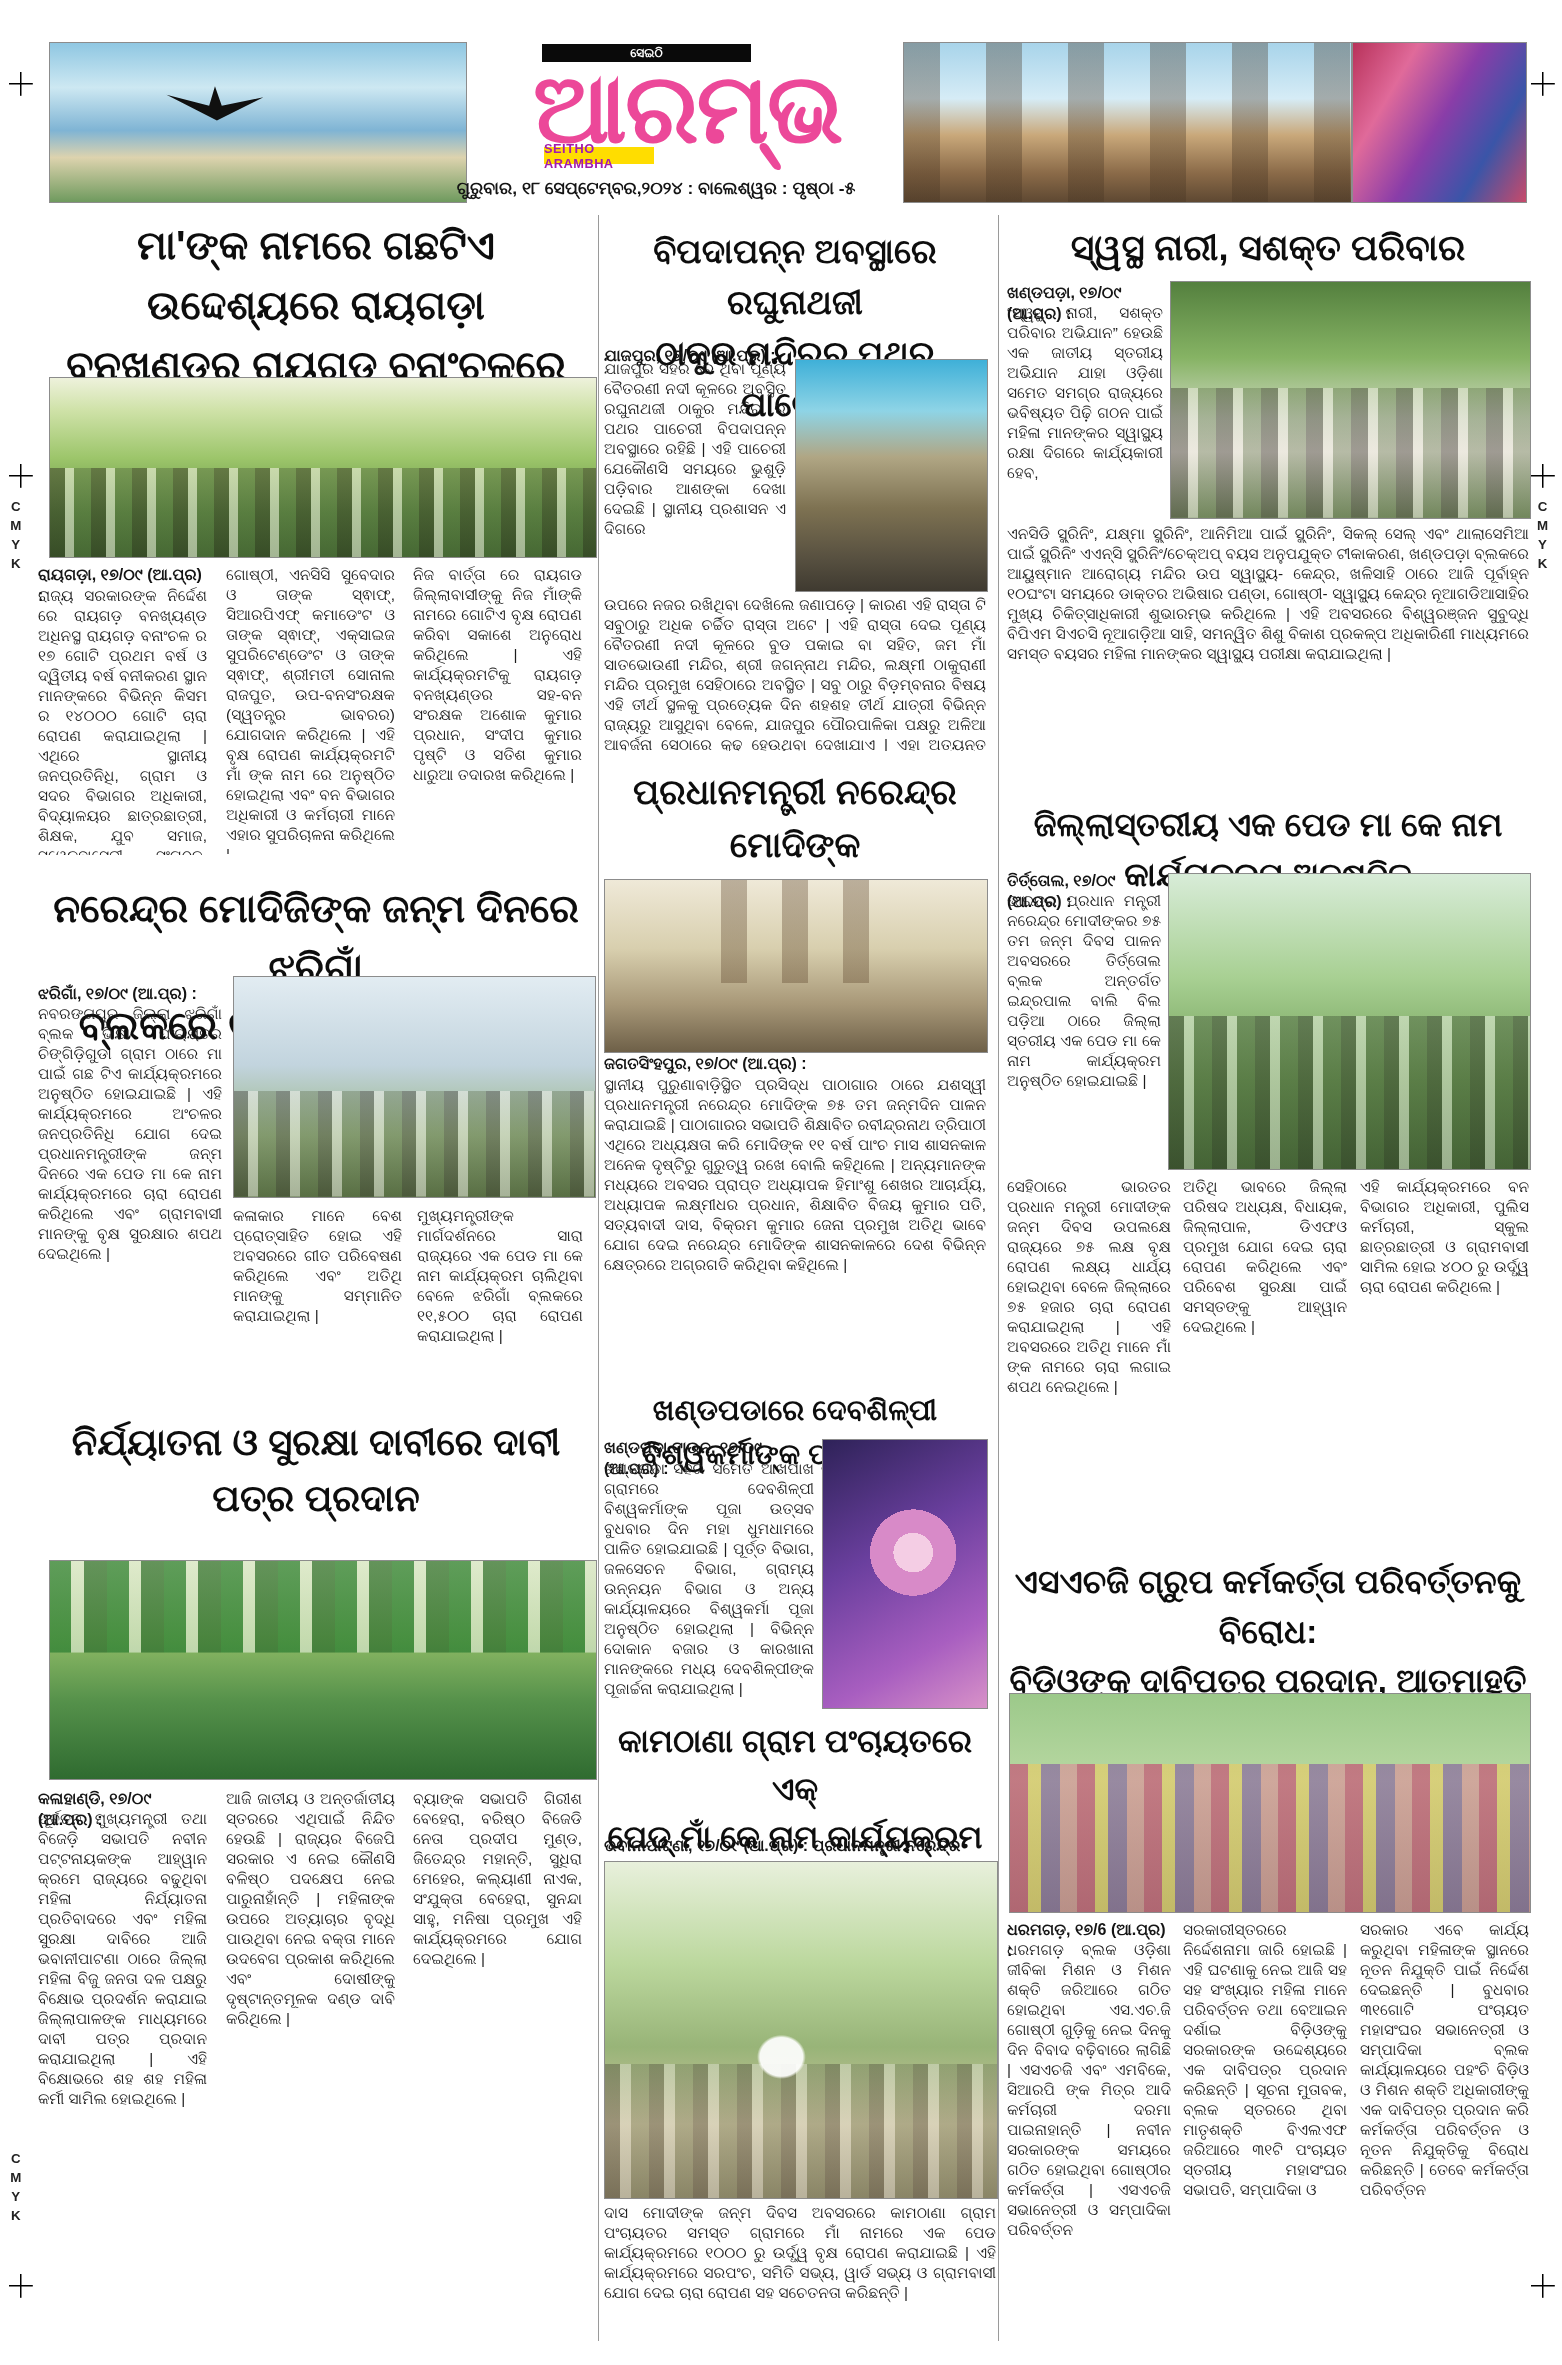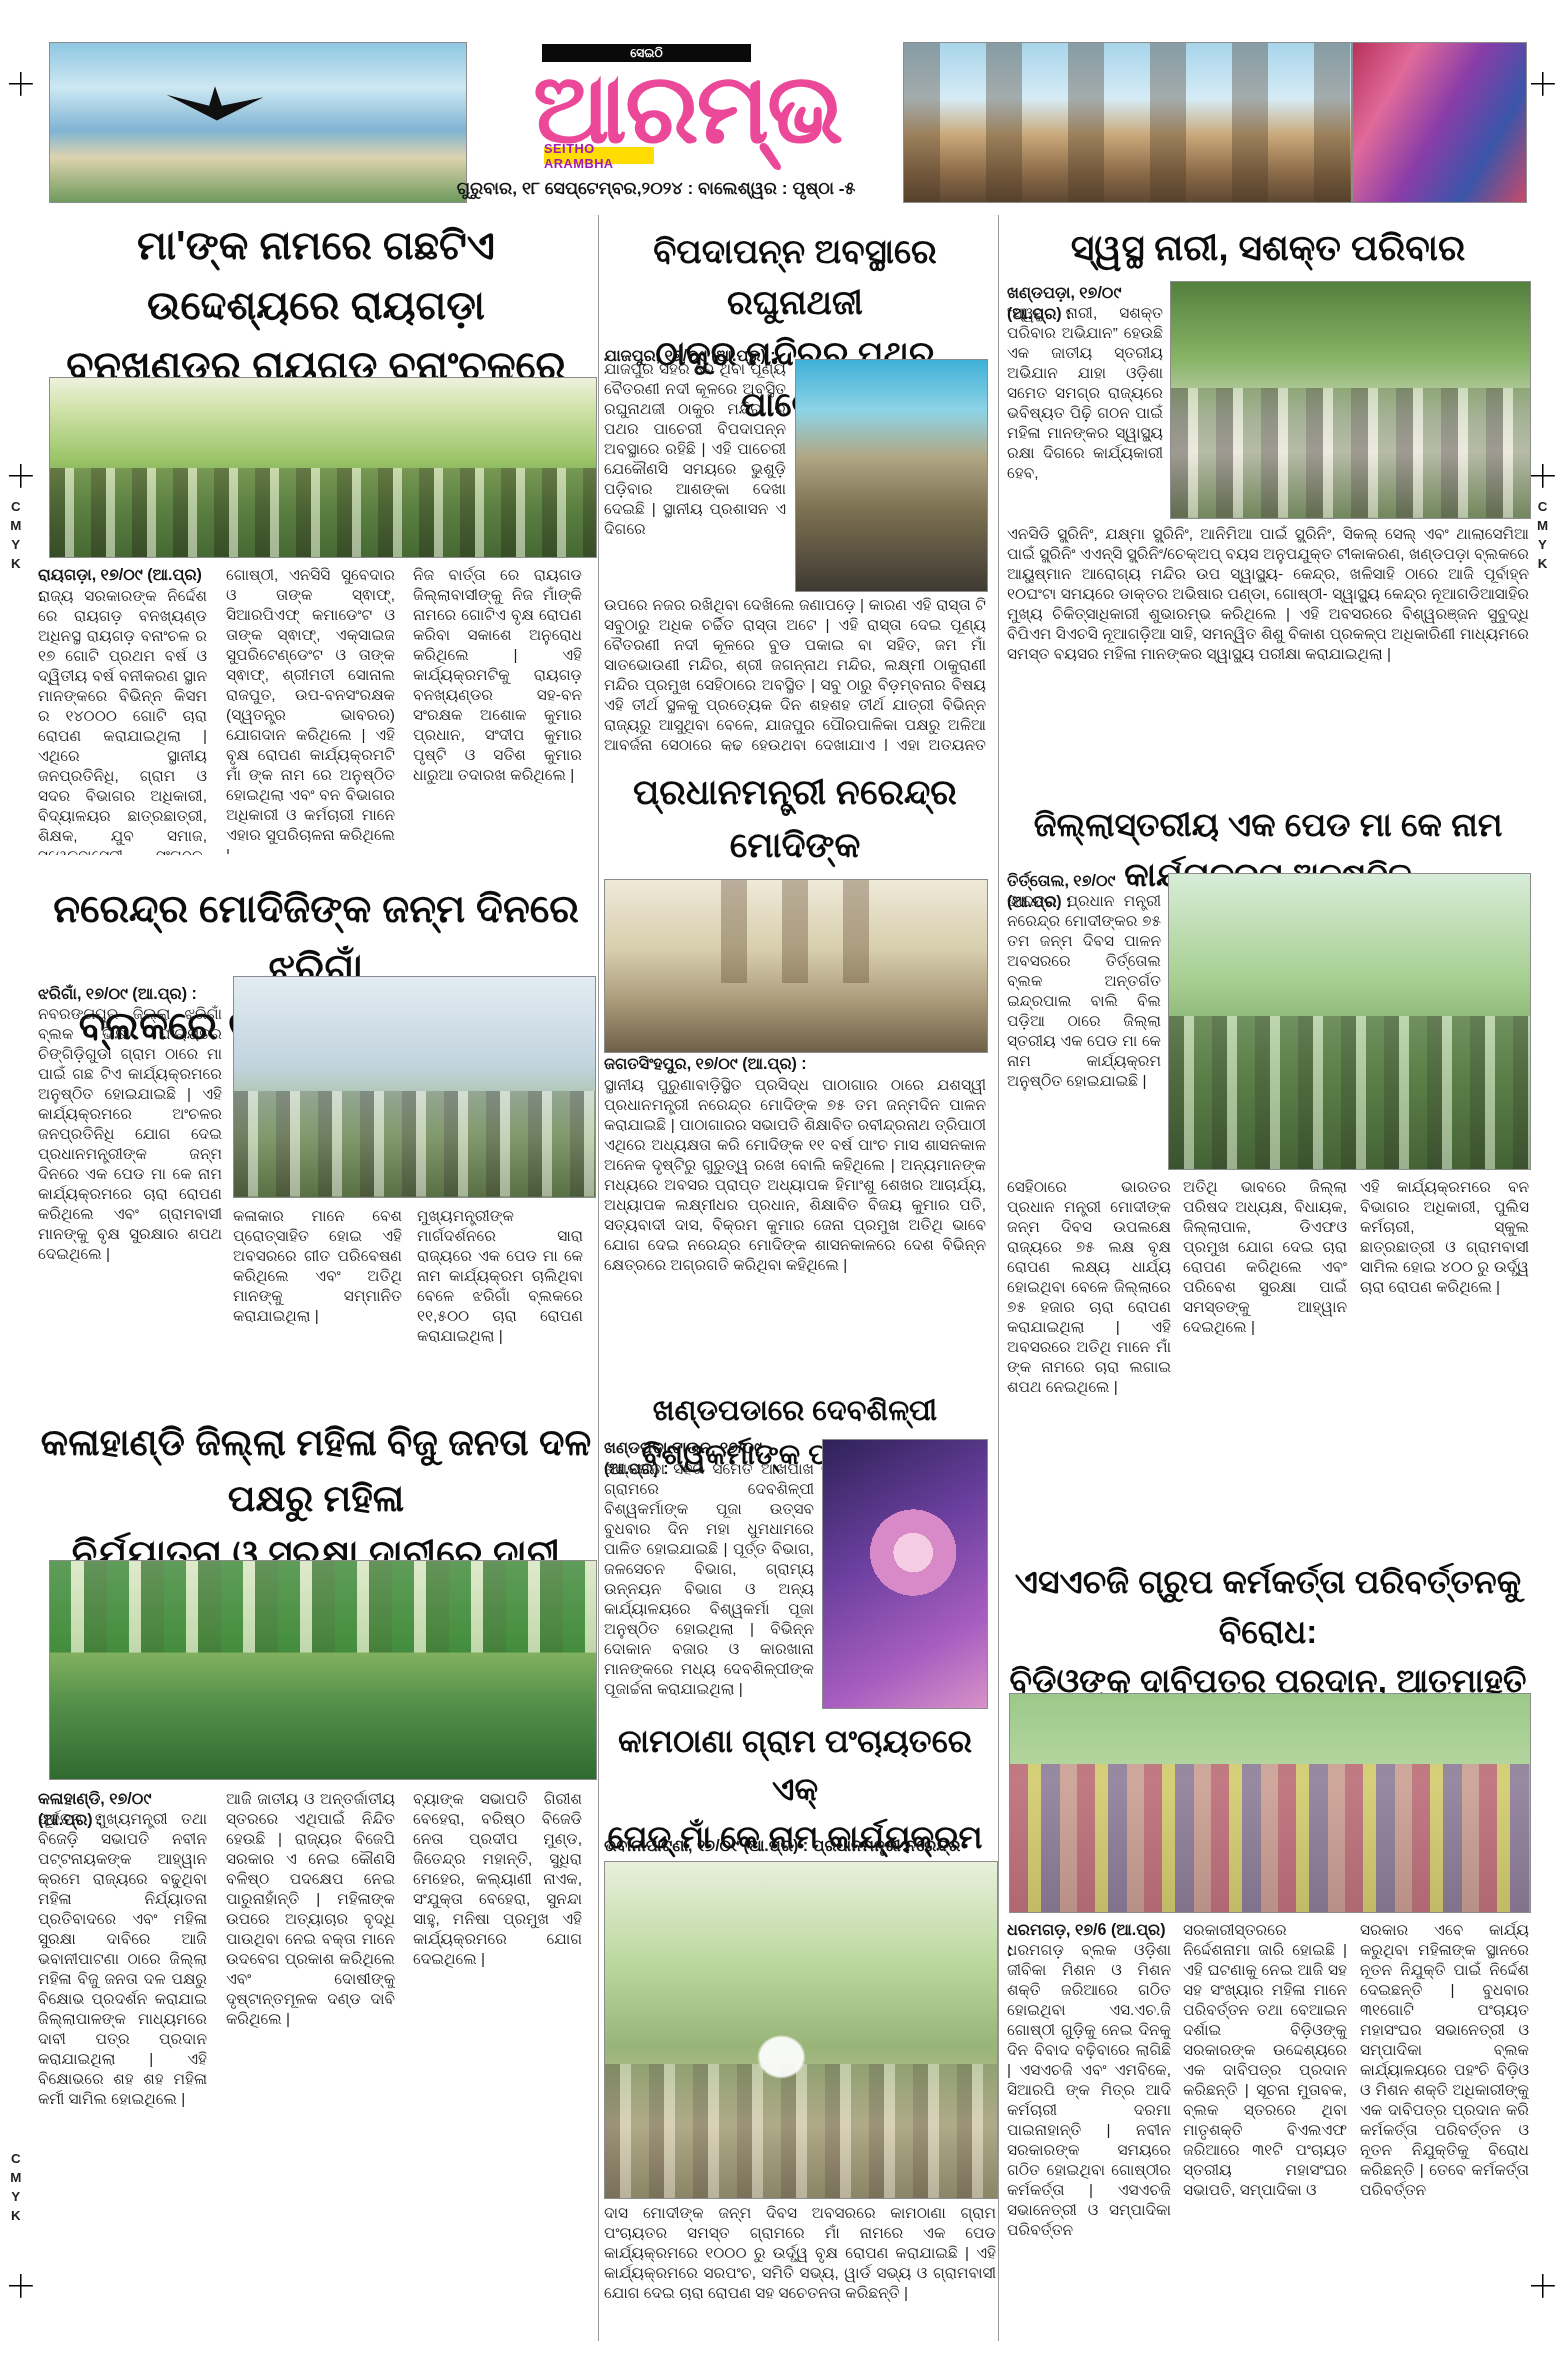--- a/index.html
+++ b/index.html
@@ -109,21 +109,20 @@
     <span class="l">ନରେନ୍ଦ୍ର ମୋଦିଜିଙ୍କ ଜନ୍ମ ଦିନରେ ଝରିଗାଁ</span>
     <span class="l">ବ୍ଲକରେ ୧୧,୫୦୦ ଚାରା ରୋପଣ</span>
   </div>
   <div class="dateline" style="left:38px;top:984px;width:184px;">ଝରିଗାଁ, ୧୭/୦୯ (ଆ.ପ୍ର) :</div>
   <div class="bodytxt" style="left:38px;top:1004px;width:184px;height:382px;">ନବରଙ୍ଗପୁର ଜିଲ୍ଲା ଝରିଗାଁ ବ୍ଲକ ଭିକ୍ଷା ପଂଚାୟତର ଚିଙ୍ଗିଡ଼ିଗୁଡା ଗ୍ରାମ ଠାରେ ମା ପାଇଁ ଗଛ ଟିଏ କାର୍ଯ୍ୟକ୍ରମରେ ଅନୁଷ୍ଠିତ ହୋଇଯାଇଛି | ଏହି କାର୍ଯ୍ୟକ୍ରମରେ ଅଂଚଳର ଜନପ୍ରତିନିଧି ଯୋଗ ଦେଇ ପ୍ରଧାନମନ୍ତ୍ରୀଙ୍କ ଜନ୍ମ ଦିନରେ ଏକ ପେଡ ମା କେ ନାମ କାର୍ଯ୍ୟକ୍ରମରେ ଚାରା ରୋପଣ କରିଥିଲେ ଏବଂ ଗ୍ରାମବାସୀ ମାନଙ୍କୁ ବୃକ୍ଷ ସୁରକ୍ଷାର ଶପଥ ଦେଇଥିଲେ |</div>
   <div class="photo ph-sky-plant" style="left:233px;top:976px;width:361px;height:220px;"></div>
   <div class="bodytxt" style="left:233px;top:1206px;width:169px;height:179px;">କଳାକାର ମାନେ ବେଶ ପ୍ରୋତ୍ସାହିତ ହୋଇ ଏହି ଅବସରରେ ଗୀତ ପରିବେଷଣ କରିଥିଲେ ଏବଂ ଅତିଥି ମାନଙ୍କୁ ସମ୍ମାନିତ କରାଯାଇଥିଲା |</div>
   <div class="bodytxt" style="left:417px;top:1206px;width:166px;height:179px;">ମୁଖ୍ୟମନ୍ତ୍ରୀଙ୍କ ମାର୍ଗଦର୍ଶନରେ ସାରା ରାଜ୍ୟରେ ଏକ ପେଡ ମା କେ ନାମ କାର୍ଯ୍ୟକ୍ରମ ଚାଲିଥିବା ବେଳେ ଝରିଗାଁ ବ୍ଲକରେ ୧୧,୫୦୦ ଚାରା ରୋପଣ କରାଯାଇଥିଲା |</div>
 
   <div class="hl" style="left:38px;top:1415px;width:556px;font-size:37px;">
-    <span class="l">କଳାହାଣ୍ଡି ଜିଲ୍ଲା ମହିଳା ବିଜୁ ଜନତା ଦଳ ପକ୍ଷରୁ ମହିଳା</span>
     <span class="l">ନିର୍ଯ୍ୟାତନା ଓ ସୁରକ୍ଷା ଦାବୀରେ ଦାବୀ ପତ୍ର ପ୍ରଦାନ</span>
   </div>
   <div class="photo ph-rally" style="left:49px;top:1560px;width:546px;height:218px;"></div>
   <div class="dateline" style="left:38px;top:1789px;width:169px;">କଳାହାଣ୍ଡି, ୧୭/୦୯ (ଆ.ପ୍ର) :</div>
   <div class="bodytxt" style="left:38px;top:1809px;width:169px;height:528px;">ପୂର୍ବତନ ମୁଖ୍ୟମନ୍ତ୍ରୀ ତଥା ବିଜେଡ଼ି ସଭାପତି ନବୀନ ପଟ୍ଟନାୟକଙ୍କ ଆହ୍ୱାନ କ୍ରମେ ରାଜ୍ୟରେ ବଢୁଥିବା ମହିଳା ନିର୍ଯ୍ୟାତନା ପ୍ରତିବାଦରେ ଏବଂ ମହିଳା ସୁରକ୍ଷା ଦାବିରେ ଆଜି ଭବାନୀପାଟଣା ଠାରେ ଜିଲ୍ଲା ମହିଳା ବିଜୁ ଜନତା ଦଳ ପକ୍ଷରୁ ବିକ୍ଷୋଭ ପ୍ରଦର୍ଶନ କରାଯାଇ ଜିଲ୍ଲାପାଳଙ୍କ ମାଧ୍ୟମରେ ଦାବୀ ପତ୍ର ପ୍ରଦାନ କରାଯାଇଥିଲା | ଏହି ବିକ୍ଷୋଭରେ ଶହ ଶହ ମହିଳା କର୍ମୀ ସାମିଲ ହୋଇଥିଲେ |</div>
   <div class="bodytxt" style="left:226px;top:1789px;width:169px;height:548px;">ଆଜି ଜାତୀୟ ଓ ଅନ୍ତର୍ଜାତୀୟ ସ୍ତରରେ ଏଥିପାଇଁ ନିନ୍ଦିତ ହେଉଛି | ରାଜ୍ୟର ବିଜେପି ସରକାର ଏ ନେଇ କୌଣସି ବଳିଷ୍ଠ ପଦକ୍ଷେପ ନେଇ ପାରୁନାହାଁନ୍ତି | ମହିଳାଙ୍କ ଉପରେ ଅତ୍ୟାଚାର ବୃଦ୍ଧି ପାଉଥିବା ନେଇ ବକ୍ତା ମାନେ ଉଦବେଗ ପ୍ରକାଶ କରିଥିଲେ ଏବଂ ଦୋଷୀଙ୍କୁ ଦୃଷ୍ଟାନ୍ତମୂଳକ ଦଣ୍ଡ ଦାବି କରିଥିଲେ |</div>
   <div class="bodytxt" style="left:413px;top:1789px;width:169px;height:548px;">ବ୍ୟାଙ୍କ ସଭାପତି ଗିରୀଶ ବେହେରା, ବରିଷ୍ଠ ବିଜେଡି ନେତା ପ୍ରଦୀପ ମୁଣ୍ଡ, ଜିତେନ୍ଦ୍ର ମହାନ୍ତି, ସୁଧିରା ମେହେର, କଲ୍ୟାଣୀ ନାଏକ, ସଂଯୁକ୍ତା ବେହେରା, ସୁନନ୍ଦା ସାହୁ, ମନିଷା ପ୍ରମୁଖ ଏହି କାର୍ଯ୍ୟକ୍ରମରେ ଯୋଗ ଦେଇଥିଲେ |</div>
 
   <div class="hl" style="left:604px;top:226px;width:382px;font-size:34px;">
     <span class="l">ବିପଦାପନ୍ନ ଅବସ୍ଥାରେ ରଘୁନାଥଜୀ</span>

